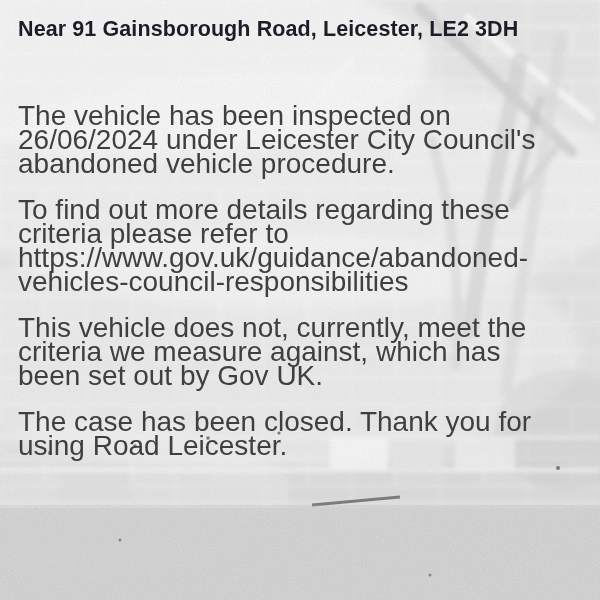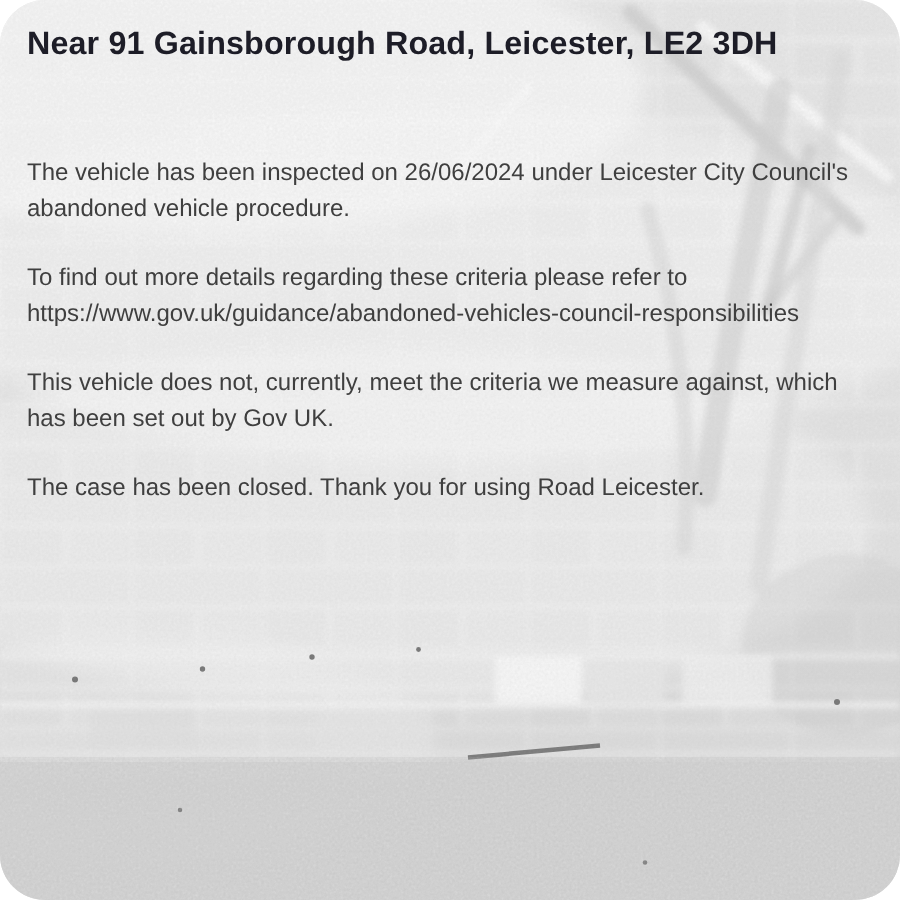--- a/index.html
+++ b/index.html
@@ -3,21 +3,20 @@
 <meta charset="utf-8">
 <style>
   html, body { margin: 0; padding: 0; }
   .screen {
     position: relative;
     width: 600px;
     height: 600px;
     overflow: hidden;
     background: #ececec;
     font-family: "Liberation Sans", sans-serif;
-    border-radius: 30px;
   }
   .bg {
     position: absolute;
     left: 0;
     top: 0;
     width: 600px;
     height: 600px;
   }
   .content {
     position: absolute;
@@ -29,21 +28,21 @@
   }
   .title {
     font-size: 21.5px;
     line-height: 30px;
     font-weight: bold;
     letter-spacing: 0.1px;
     margin: 0 0 60px 0;
     color: var(--title-text, #1d1d27);
   }
   .body-para {
-    font-size: 16px;
+    font-size: 28px;
     line-height: 24px;
     margin: 0 0 22px 0;
     color: var(--body-text, #3f3f3f);
     overflow-wrap: break-word;
   }
 </style>
 </head>
 <body>
 
 <div class="screen">

